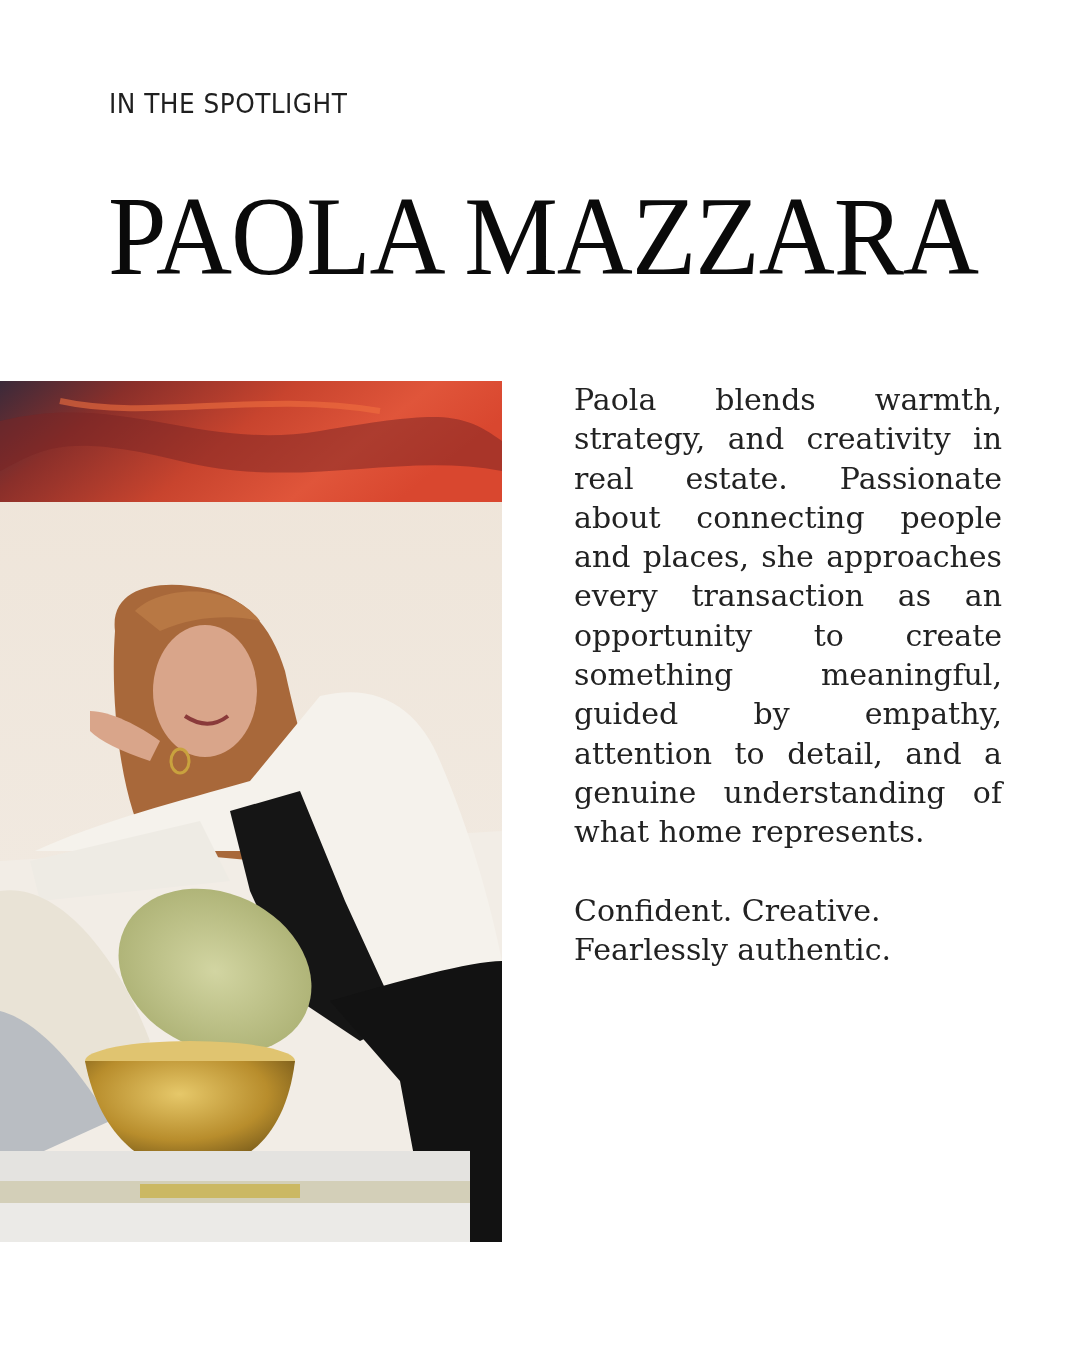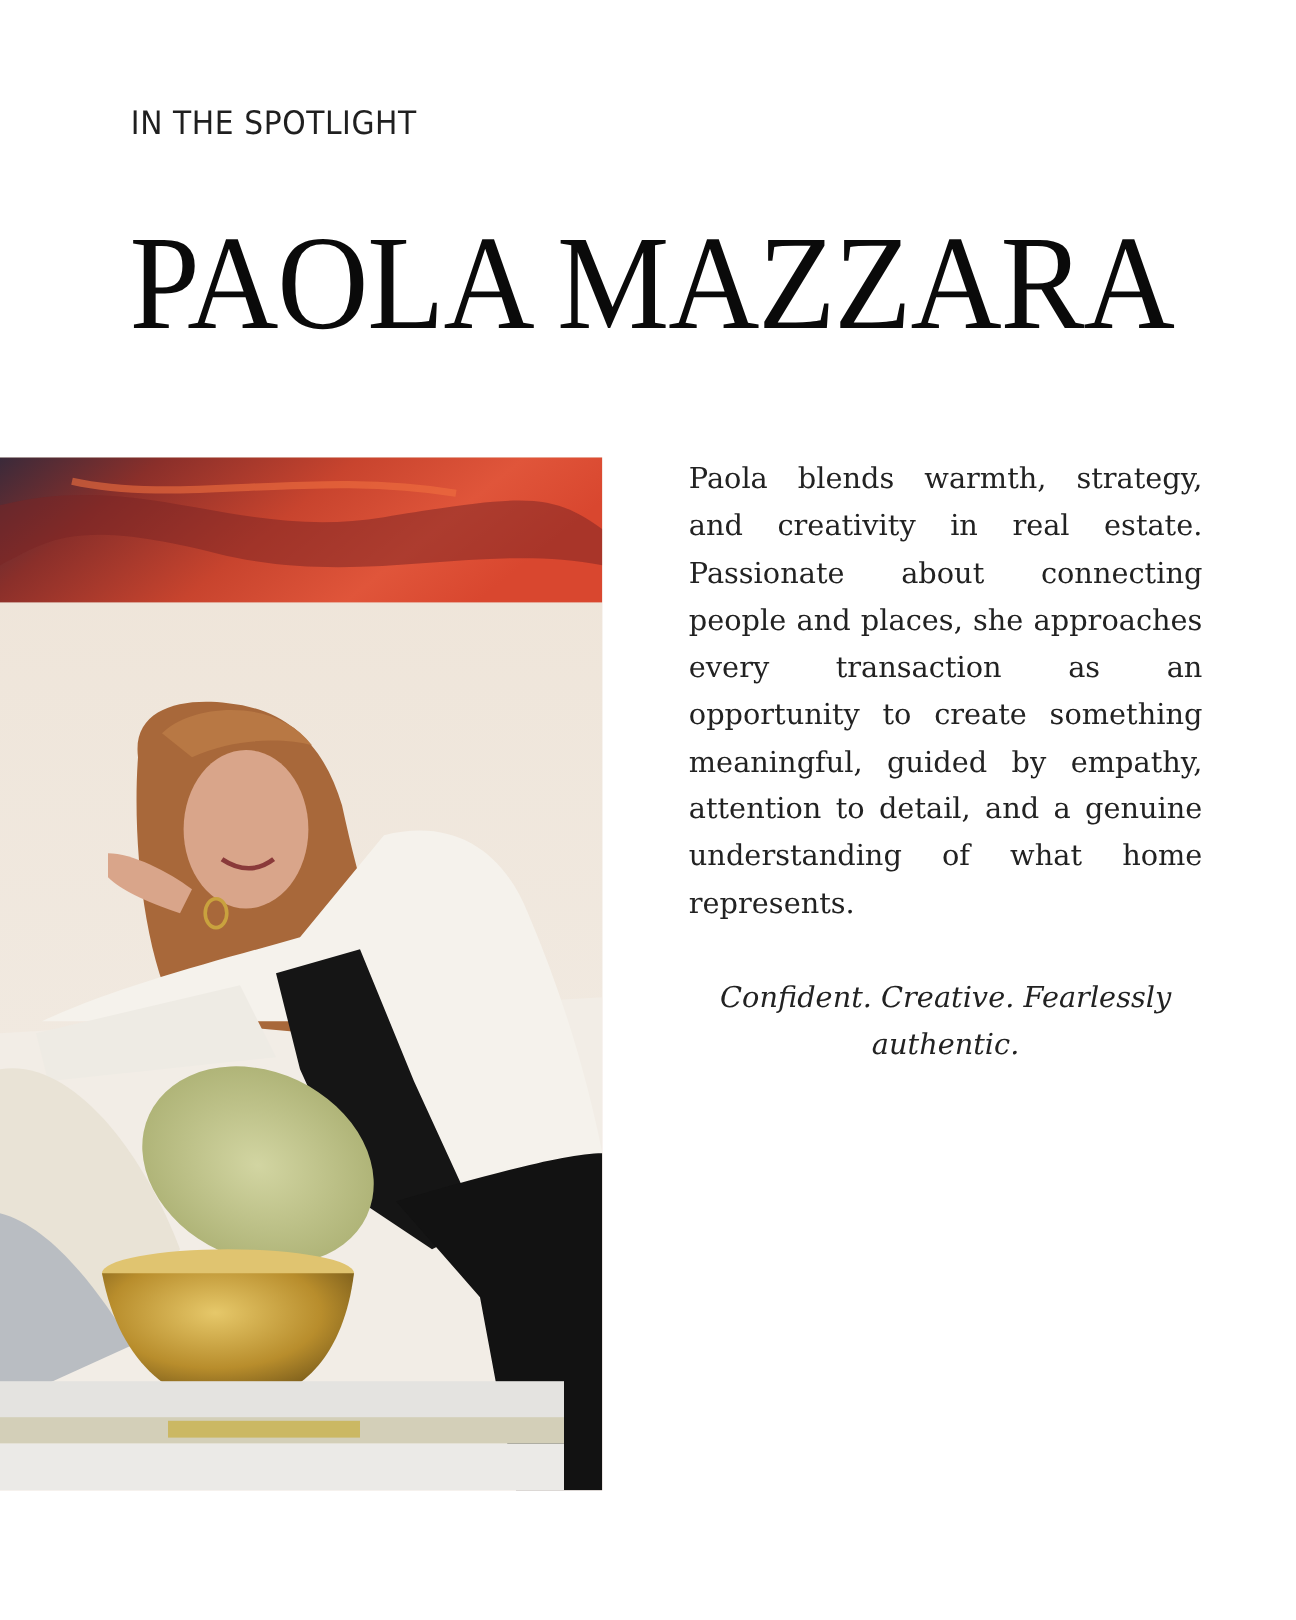--- a/index.html
+++ b/index.html
@@ -1,23 +1,23 @@
 <!DOCTYPE html>
 <html><head>
 <meta charset="utf-8">
 <style>
   html, body { margin:0; padding:0; }
   body { width:1080px; height:1350px; background:#ffffff; position:relative; overflow:hidden; color:#1c1c1c; }
   .eyebrow { position:absolute; left:109px; top:88px; font-family:"DejaVu Sans", sans-serif; font-size:27px; letter-spacing:0.5px; color:#1f1f1f; transform:scaleX(0.92); transform-origin:left center; }
   .title { position:absolute; left:108px; top:180px; font-family:"Liberation Serif", serif; font-size:112px; line-height:112px; color:#0a0a0a; letter-spacing:-1px; transform:scaleX(0.94); transform-origin:left top; white-space:nowrap; }
   .photo { position:absolute; left:0; top:381px; width:502px; height:861px; overflow:hidden; background:#efe6dc; }
   .photo svg { display:block; }
-  .bio { position:absolute; left:574px; top:380px; width:428px; font-family:"DejaVu Serif", serif; font-size:24px; line-height:39.3px; color:#222; text-align:justify; }
+  .bio { position:absolute; left:574px; top:380px; width:428px; font-family:"DejaVu Serif", serif; font-size:30px; line-height:39.3px; color:#222; text-align:justify; }
   .bio p { margin:0 0 39px 0; }
-  .bio p.last { margin:0; text-align:center;font-style:italic; }
+  .bio p.last { margin:0; text-align:left; }
 </style>
 </head>
 <body>
 
 <div class="eyebrow">IN THE SPOTLIGHT</div>
 <div class="title">PAOLA MAZZARA</div>
 
 <div class="photo">
   <svg width="502" height="861" viewBox="0 0 502 861" xmlns="http://www.w3.org/2000/svg">
     <defs>

